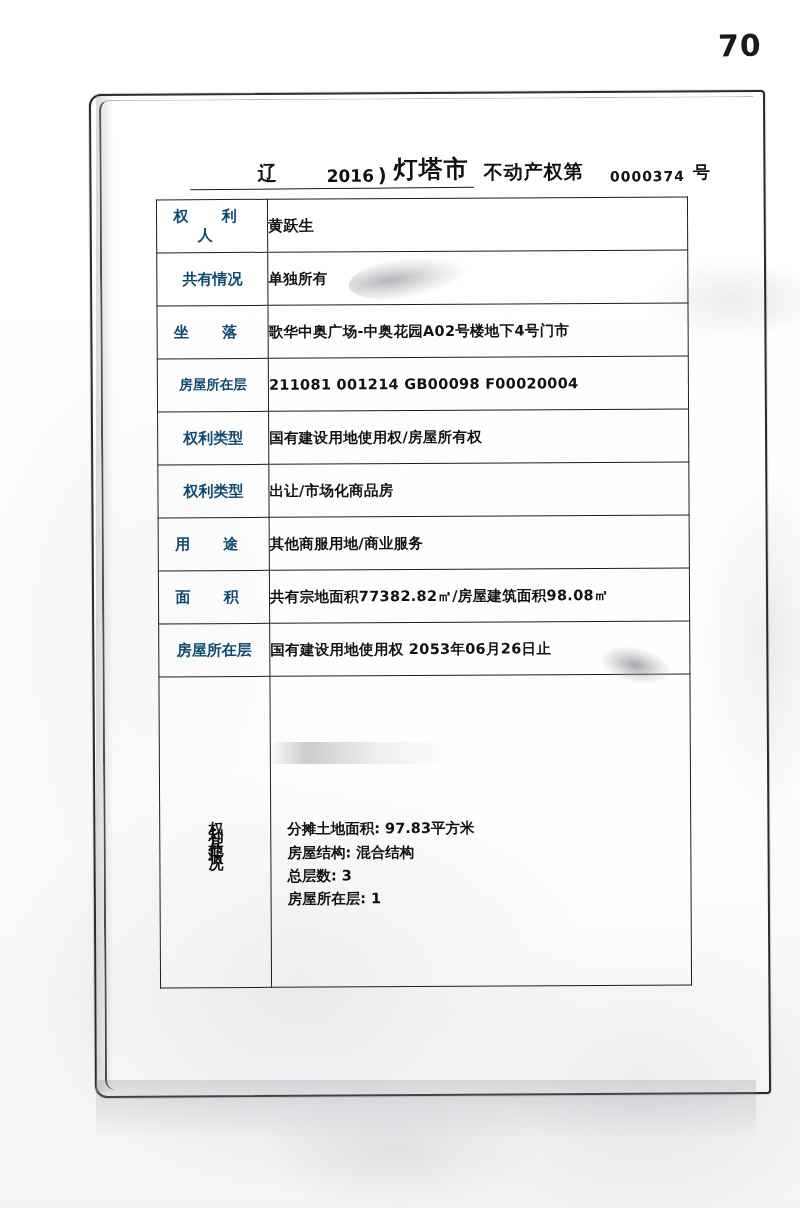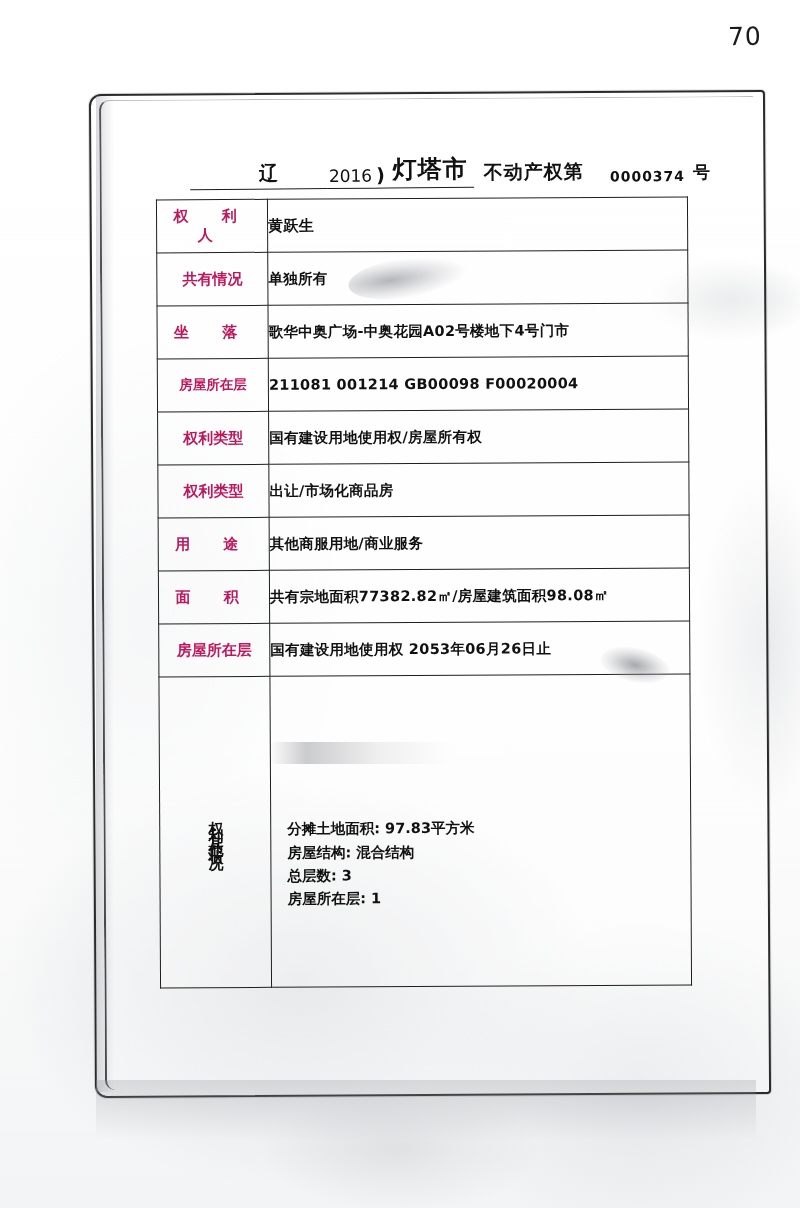--- a/index.html
+++ b/index.html
@@ -34,26 +34,26 @@
       radial-gradient(ellipse 120px 60px at 730px 300px, rgba(170,175,180,0.35) 0%, rgba(255,255,255,0) 70%),
       radial-gradient(ellipse 90px 240px at 762px 640px, rgba(180,184,190,0.30) 0%, rgba(255,255,255,0) 72%),
       radial-gradient(ellipse 200px 90px at 400px 1150px, rgba(190,194,198,0.35) 0%, rgba(255,255,255,0) 70%);
     pointer-events: none;
   }
 
   
   #page-number {
     position: absolute;
     right: 38px;
-    top: 22px;
-    font-size: 25px;
+    top: 28px;
+    font-size: 30px;
     letter-spacing: 1px;
     color: #1a1a1a;
     font-family: "DejaVu Sans", "Liberation Sans", sans-serif;
-    font-weight: 400;
+    font-weight: 700;
     transform: rotate(-1deg);
   }
 
   
   #cert-border {
     position: absolute;
     left: 92px;
     top: 92px;
     width: 672px;
     height: 1000px;
@@ -99,21 +99,21 @@
   }
   #hdr-prov {
     width: 120px;
     font-size: 19px;
     font-weight: 700;
     letter-spacing: 10px;
     padding-left: 34px;
   }
   #hdr-year {
     font-size: 17px;
-    font-weight: 400;
+    font-weight: 700;
     padding: 0 2px 2px 2px;
   }
   #hdr-paren-l, #hdr-paren-r {
     font-size: 19px;
     font-weight: 700;
     padding: 0 2px 2px 2px;
   }
   #hdr-city {
     width: 96px;
     font-size: 24px;
@@ -152,21 +152,21 @@
   #cert-table td {
     border: 1.4px solid #1f1f1f;
     padding: 0;
     vertical-align: middle;
   }
   .lbl-cell {
     width: 110px;
     text-align: center;
     font-size: 15px;
     font-weight: 700;
-    color: #be185d;
+    color: #0c4a6e;
     height: 52px;
     padding: 0 4px;
     letter-spacing: 0px;
   }
   .lbl-spaced {
     letter-spacing: 14px;
     padding-left: 14px;
   }
   .lbl-narrow {
     font-size: 13.5px;

